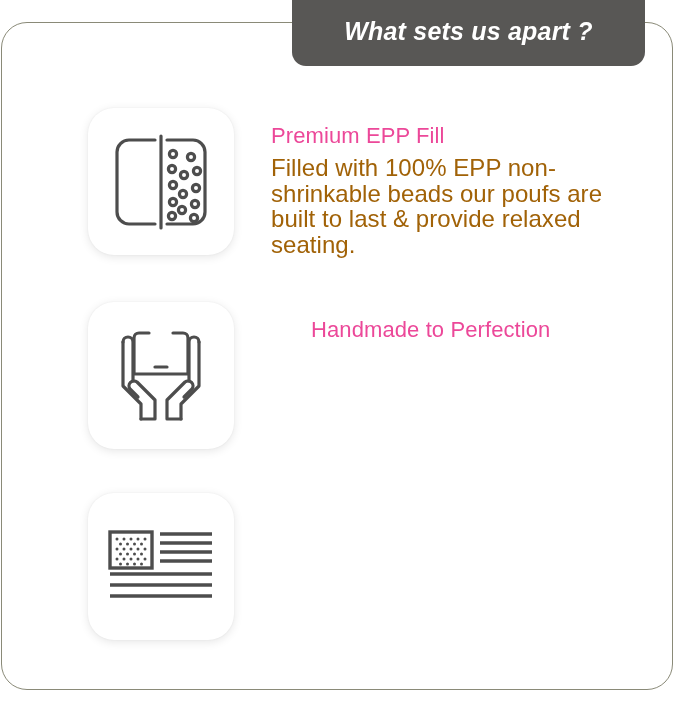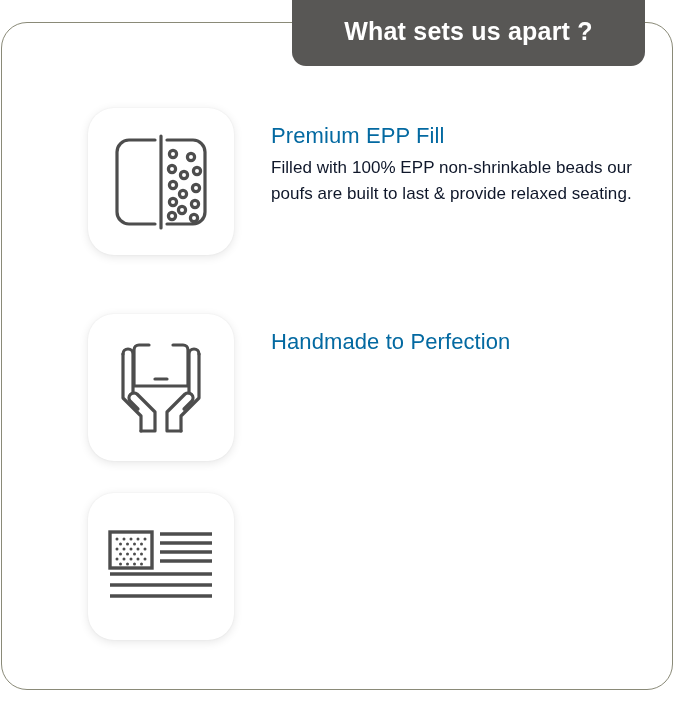--- a/index.html
+++ b/index.html
@@ -35,20 +35,21 @@
     left: 292px;
     top: 0px;
     width: 353px;
     height: 66px;
     background: #585755;
     border-radius: 0 0 14px 14px;
     display: flex;
     align-items: center;
     justify-content: center;
     z-index: 5;
+    font-style: italic;
   }
   #banner-title {
     color: #ffffff;
     font-size: 25px;
     font-weight: bold;
     letter-spacing: 0.2px;
     line-height: 1;
     padding-bottom: 4px;
   }
 
@@ -62,21 +63,21 @@
     z-index: 2;
   }
   .feature-row {
     position: absolute;
     left: 88px;
     width: 560px;
     display: flex;
     align-items: flex-start;
   }
   #row-0 { top: 108px; }
-  #row-1 { top: 314px; }
+  #row-1 { top: 302px; gap: 40px; }
   #row-2 { top: 493px; }
 
   .icon-card {
     width: 146px;
     height: 147px;
     flex: 0 0 146px;
     background: #ffffff;
     border-radius: 26px;
     box-shadow: 0 2px 10px rgba(0,0,0,0.10), 0 0 2px rgba(0,0,0,0.06);
     display: flex;
@@ -84,30 +85,30 @@
     justify-content: center;
   }
   .icon-card svg { display: block; }
 
   .feature-text {
     margin-left: 37px;
     padding-top: 14px;
     width: 375px;
   }
   .feature-title {
-    color: #0369a1;
+    color: #ec4899;
     font-size: 22px;
     line-height: 28px;
     margin: 0 0 5px 0;
     font-weight: normal;
     letter-spacing: 0.1px;
   }
   .feature-desc {
-    color: #0f172a;
-    font-size: 17px;
+    color: #a16207;
+    font-size: 24px;
     line-height: 25.5px;
     margin: 0;
     letter-spacing: 0.05px;
   }
 </style>
 </head>
 <body>
 
 <div id="frame"></div>
 

